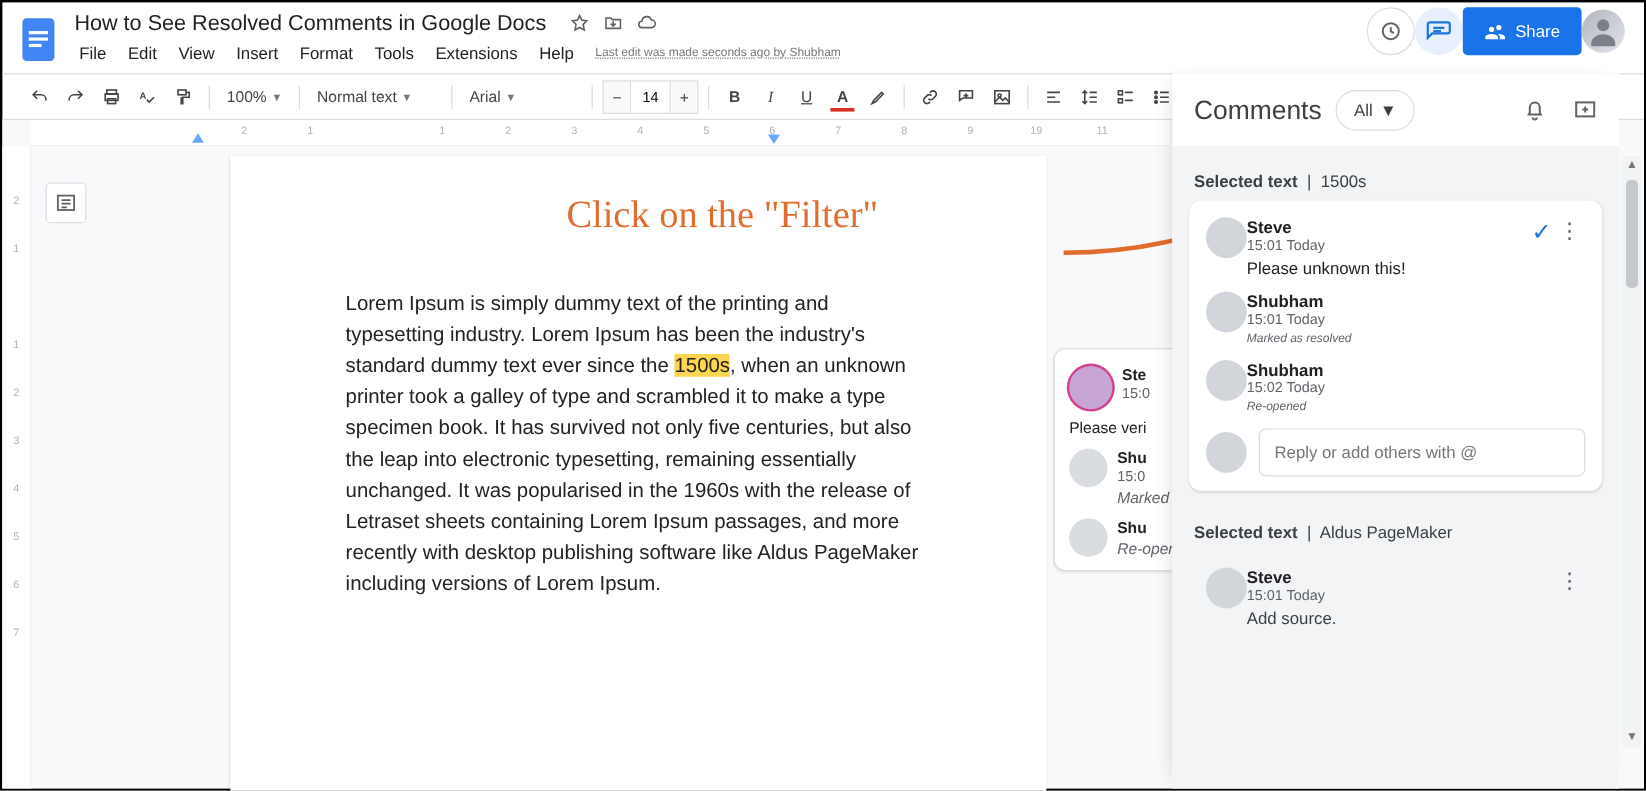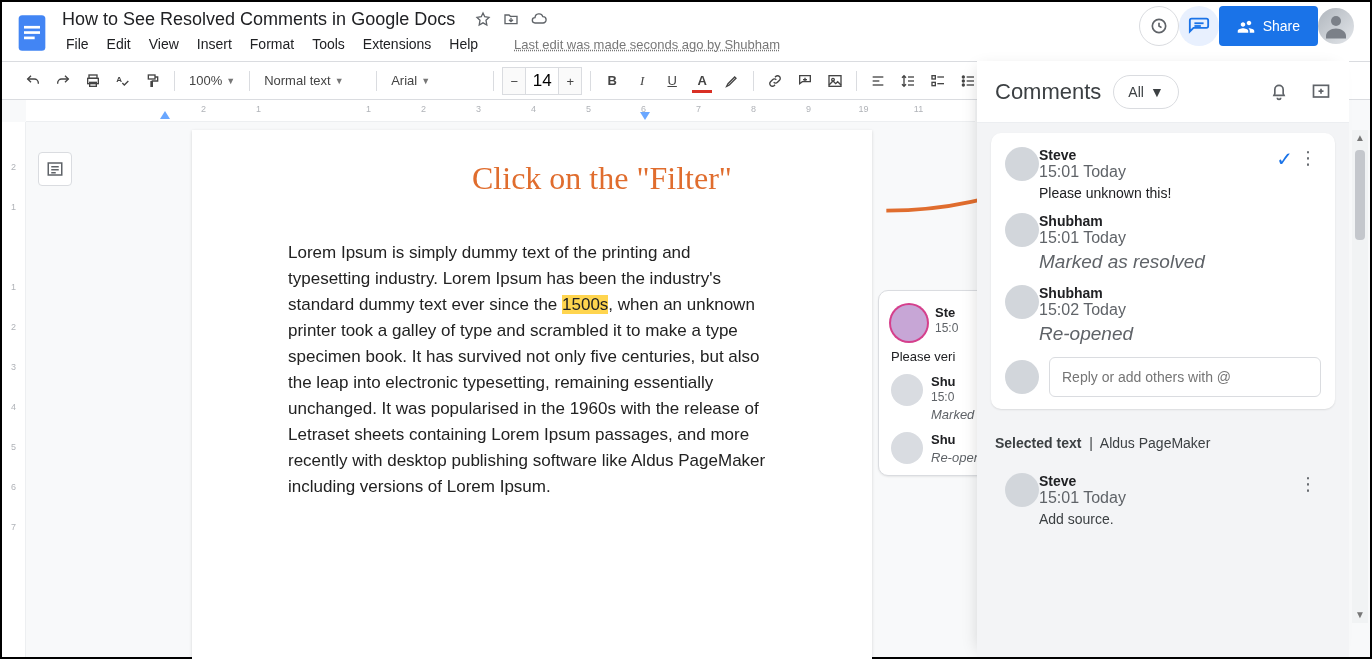--- a/index.html
+++ b/index.html
@@ -16,37 +16,37 @@
   .header{ display:flex; align-items:flex-start; height:60px; padding:4px 10px 0 10px; border-bottom:1px solid var(--border); }
   .docs-logo{ width:40px; height:54px; display:flex; align-items:center; justify-content:center; }
   .docs-logo svg{ width:32px; height:40px;}
   .title-area{ flex:0 0 auto; display:flex; flex-direction:column; margin-left:6px; }
   .title-row{ display:flex; align-items:center; gap:15px; height:26px;}
   .doc-title{ font-size:18px; color:#202124; padding:1px 4px; border-radius:4px;}
   .title-icons{ display:flex; gap:10px; color:#5f6368;}
   .title-icons span{ width:18px; height:18px; display:flex; align-items:center; justify-content:center;}
   .menubar{ display:flex; gap:2px; height:24px; align-items:center; font-size:14px; color:#202124;}
   .menubar span{ padding:2px 8px; border-radius:4px; cursor:default;}
-  .last-edit{ margin-left:18px; font-size:13px; color:#777; text-decoration:underline dotted;}
+  .last-edit{ font-size:10px; color:#777; text-decoration:underline dotted;}
   .header-right{ margin-left:auto; display:flex; align-items:center; gap:0; padding-right:6px;}
   .circle-btn{ width:40px; height:40px; border-radius:50%; display:flex; align-items:center; justify-content:center; border:1px solid var(--border); background:#fff;}
   .circle-btn.active{ background:#e8f0fe; border:none;}
   .share-btn{ height:40px; background:var(--blue); color:#fff; border-radius:4px; display:flex; align-items:center; gap:8px; padding:0 18px; font-weight:500; font-size:14px;}
   .avatar{ width:36px; height:36px; border-radius:50%; background:linear-gradient(135deg,#b0b6bd,#e3e6ea); display:flex; align-items:center; justify-content:center; overflow:hidden;}
   .avatar svg{ width:30px; height:30px;}
 
   
   .toolbar{ height:38px; border-bottom:1px solid var(--border); display:flex; align-items:center; gap:4px; padding:0 18px; font-size:13px; color:#444; position:relative;}
   .tb-btn{ width:26px; height:28px; display:flex; align-items:center; justify-content:center; border-radius:3px;}
   .tb-sep{ width:1px; height:20px; background:var(--border); margin:0 4px;}
   .tb-dd{ display:flex; align-items:center; gap:4px; padding:0 6px; height:28px;}
   .tb-dd .tri{ font-size:9px; color:#777;}
   .font-size-box{ display:flex; align-items:center; height:28px;}
   .font-size-box .pm{ width:24px; height:28px; text-align:center; line-height:28px; border:1px solid var(--border); background:#fafafa;}
-  .font-size-box input{ width:32px; height:28px; border:1px solid var(--border); border-left:none; border-right:none; text-align:center; font-size:17px;}
+  .font-size-box input{ width:32px; height:28px; border:1px solid var(--border); border-left:none; border-right:none; text-align:center; font-size:12px;}
   .color-A{ position:relative; font-weight:700;}
   .color-A:after{ content:""; position:absolute; left:3px; right:3px; bottom:2px; height:3px; background:#d93025;}
 
   
   .workspace{ position:absolute; top:98px; bottom:0; left:0; right:0; background:#f8f9fa;}
   .vruler{ position:absolute; left:0; top:22px; bottom:0; width:24px; background:#fff; border-right:1px solid #edeff1; overflow:hidden;}
   .vruler .tick{ position:absolute; left:0; right:0; text-align:center; font-size:9px; color:#b0b3b8;}
   .hruler{ position:absolute; left:24px; right:395px; top:0; height:22px; background:#fff; border-bottom:1px solid #edeff1;}
   .hruler .rul-inner{ position:absolute; left:150px; top:0; height:22px; display:flex;}
   .hruler .num{ width:55px; font-size:9px; color:#b0b3b8; text-align:center; position:relative; top:4px;}
@@ -78,23 +78,23 @@
   .panel-hdr .ttl{ font-size:22px; color:#3c4043;}
   .filter-pill{ height:34px; border:1px solid var(--border); border-radius:18px; padding:0 14px; display:flex; align-items:center; gap:6px; font-size:14px; color:#3c4043;}
   .panel-hdr .right-ico{ margin-left:auto; display:flex; gap:22px; color:#5f6368;}
   .panel-body{ flex:1; overflow:auto; background:#f3f4f6; padding:10px 14px 18px 14px;}
   .sel-line{ font-size:14px; color:#3c4043; padding:10px 4px 8px 4px;}
   .sel-line b{ font-weight:700;}
   .thread{ background:#fff; border-radius:10px; padding:14px 14px 12px 14px; box-shadow:0 1px 2px rgba(0,0,0,.1); margin-bottom:16px;}
   .entry{ display:flex; margin-bottom:12px; position:relative;}
   .entry .av3{ width:34px;height:34px;border-radius:50%;background:#d2d6db; flex:0 0 auto;}
   .entry .name{ font-weight:700; font-size:14px;}
-  .entry .time{ font-size:16px; color:var(--grey);}
+  .entry .time{ font-size:12px; color:var(--grey);}
   .entry .body{ font-size:14px; margin-top:4px;}
-  .entry .status{ font-size:19px; color:var(--grey); font-style:italic; margin-top:4px;}
+  .entry .status{ font-size:10px; color:var(--grey); font-style:italic; margin-top:4px;}
   .entry .check{ position:absolute; right:28px; top:0; color:var(--blue); font-size:20px;}
   .entry .dots{ position:absolute; right:4px; top:0; color:var(--grey); font-size:18px;}
   .reply-row{ display:flex; gap:10px; align-items:center;}
   .reply-row .av3{ width:34px;height:34px;border-radius:50%;background:#d2d6db;}
   .reply-row input{ flex:1; height:40px; border:1px solid var(--border); border-radius:6px; padding:0 12px; font-size:14px;}
   .thread.gr{ background:#f3f4f6; box-shadow:none;}
   .thread.gr .entry .body{ color:#3c4043;}
 
   
   .vscroll{ position:absolute; right:2px; top:30px; bottom:34px; width:16px; background:#f1f3f4; z-index:2;}
@@ -398,20 +398,21 @@
               <svg width="20" height="20" viewBox="0 0 24 24" fill="none" stroke="#5f6368" stroke-width="2">
                 <rect x="3" y="4" width="18" height="14"></rect>
                 <line x1="12" y1="8" x2="12" y2="14"></line>
                 <line x1="9" y1="11" x2="15" y2="11"></line>
               </svg>
             </span>
         </div>
       </div>
       <div class="panel-body">
 
+        <div class="sel-line"><b>Selected text</b> &nbsp;|&nbsp; <span>1500s</span></div>
         <div class="thread">
           <div class="entry">
               <div class="av3"></div>
             <div>
                 <div class="name">Steve</div>
                 <div class="time">15:01 Today</div>
                 <div class="body">Please unknown this!</div>
               </div>
             <span class="check">✓</span>
             <span class="dots">⋮</span>

